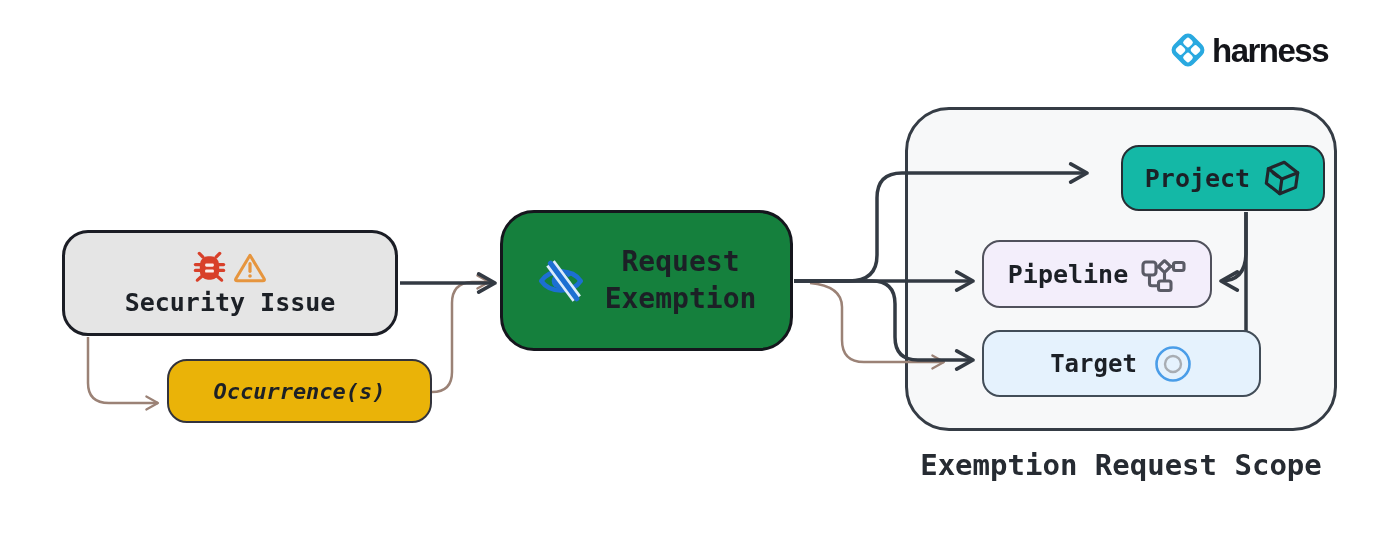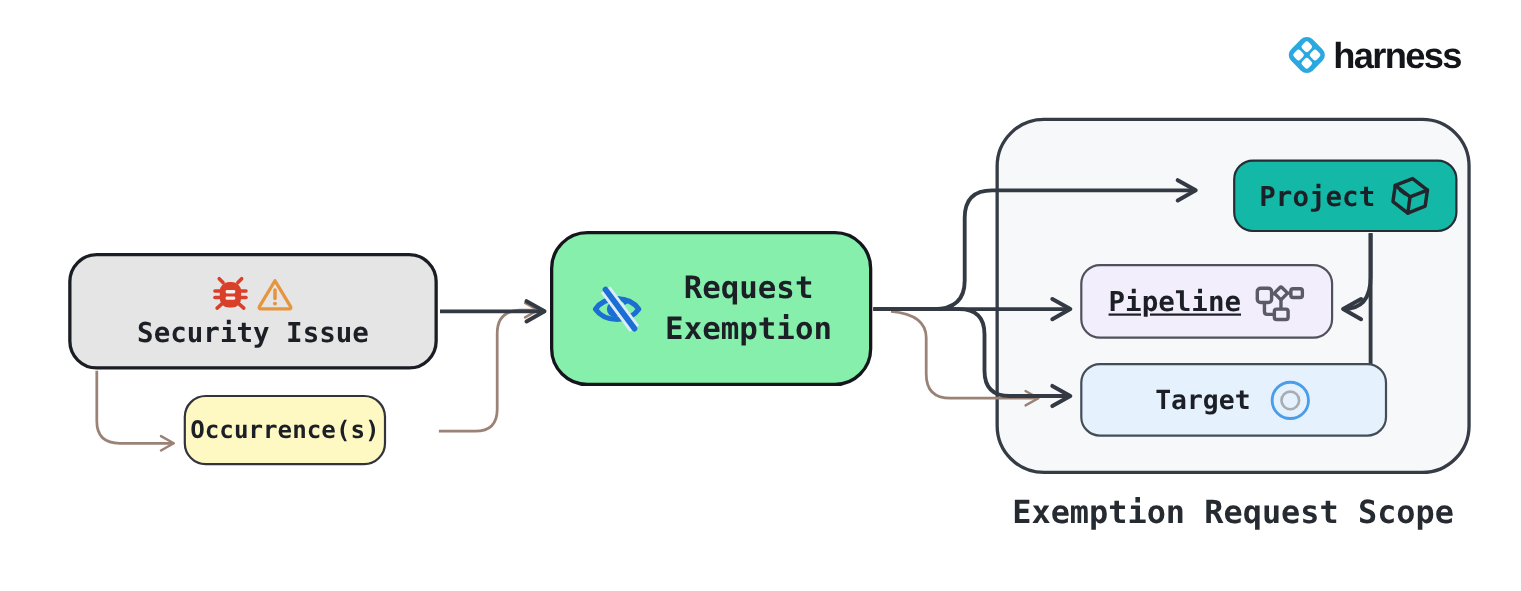--- a/index.html
+++ b/index.html
@@ -11,39 +11,39 @@
     position:absolute;display:flex;align-items:center;justify-content:center;
     box-sizing:border-box;color:#1c2026;font-weight:700;
   }
   .node .lbl{white-space:pre-line;text-align:center;}
   
   .n-security{left:62px;top:230px;width:336px;height:106px;background:#e5e5e5;
     border:3px solid #1b1d25;border-radius:26px;flex-direction:column;gap:2px;}
   .n-security .icons{display:flex;align-items:center;gap:7px;height:36px;}
   .n-security .lbl{font-size:25px;}
   
-  .n-occurrence{left:167px;top:359px;width:184px;height:64px;background:#fef9c3;
-    border:2.5px solid #32333c;border-radius:20px;}
+  .n-occurrence{left:167px;top:359px;width:265px;height:64px;background:#eab308;
+    border:2.5px solid #32333c;border-radius:20px;font-style:italic;}
   .n-occurrence .lbl{font-size:22px;}
   
-  .n-request{left:500px;top:210px;width:293px;height:141px;background:#86efac;
+  .n-request{left:500px;top:210px;width:293px;height:141px;background:#15803d;
     border:3.5px solid #15161d;border-radius:34px;gap:20px;}
   .n-request .lbl{font-size:28px;line-height:1.32;}
   
   .scope{position:absolute;left:905px;top:107px;width:432px;height:324px;
     background:#f7f8f9;border:3px solid #353c45;border-radius:44px;box-sizing:border-box;z-index:0;}
   .scope-label{position:absolute;left:905px;top:448px;width:432px;text-align:center;
     font-size:29px;font-weight:700;color:#262b32;}
   
   .n-project{left:1093px;top:145px;width:204px;height:66px;background:#14b8a6;
     border:2.5px solid #272d34;border-radius:18px;gap:13px;margin-left:28px;}
   .n-project .lbl{font-size:25px;}
   .n-pipeline{left:982px;top:240px;width:230px;height:68px;background:#f3eefb;
     border:2px solid #50515c;border-radius:18px;gap:12px;}
-  .n-pipeline .lbl{font-size:25px;text-decoration:underline;}
+  .n-pipeline .lbl{font-size:25px;}
   .n-target{left:982px;top:330px;width:279px;height:67px;background:#e5f2fd;
     border:2px solid #424d58;border-radius:18px;gap:16px;}
   .n-target .lbl{font-size:24px;}
   
   .edges{position:absolute;left:0;top:0;z-index:1;pointer-events:none;}
   .node,.scope-label,.logo{z-index:2;}
   
   .logo{position:absolute;left:1168px;top:30px;display:flex;align-items:flex-end;gap:4px;}
   .logo .word{font-family:"Liberation Sans","DejaVu Sans",sans-serif;font-weight:700;
     font-size:33px;color:#14151a;letter-spacing:-1.5px;}

